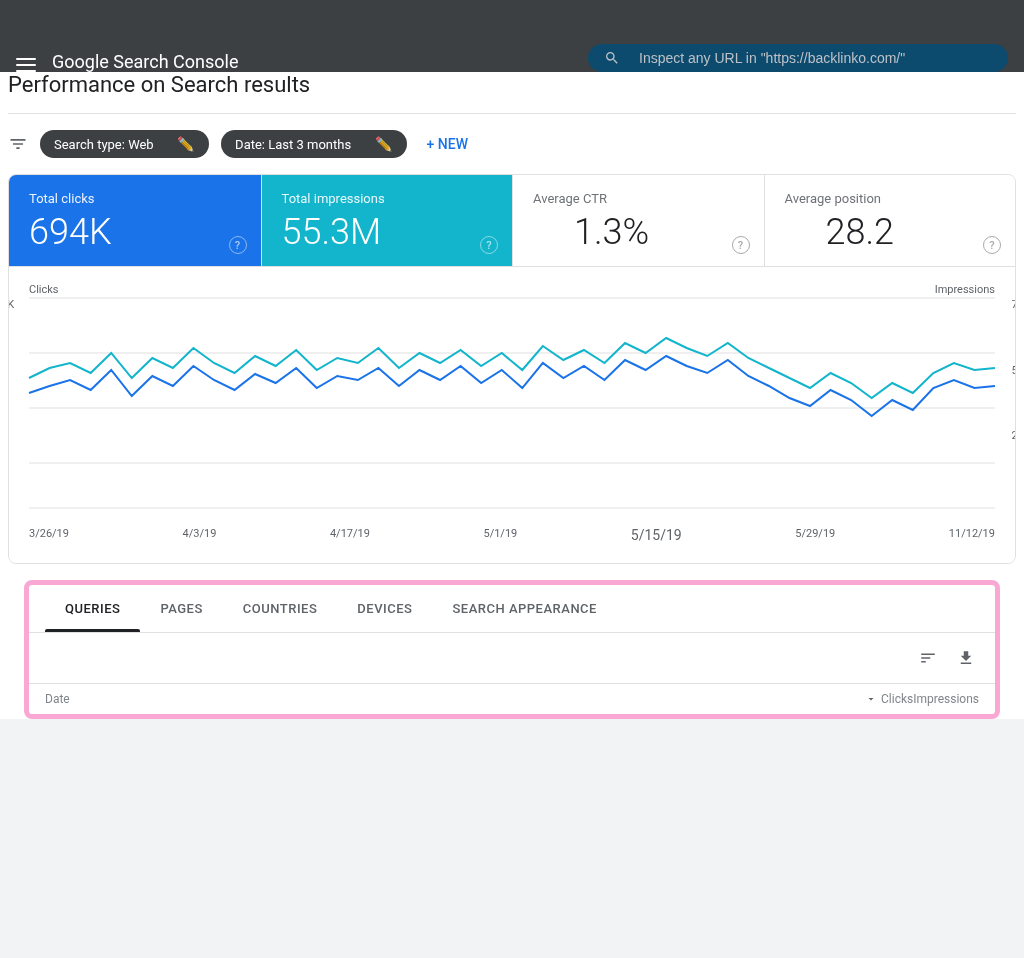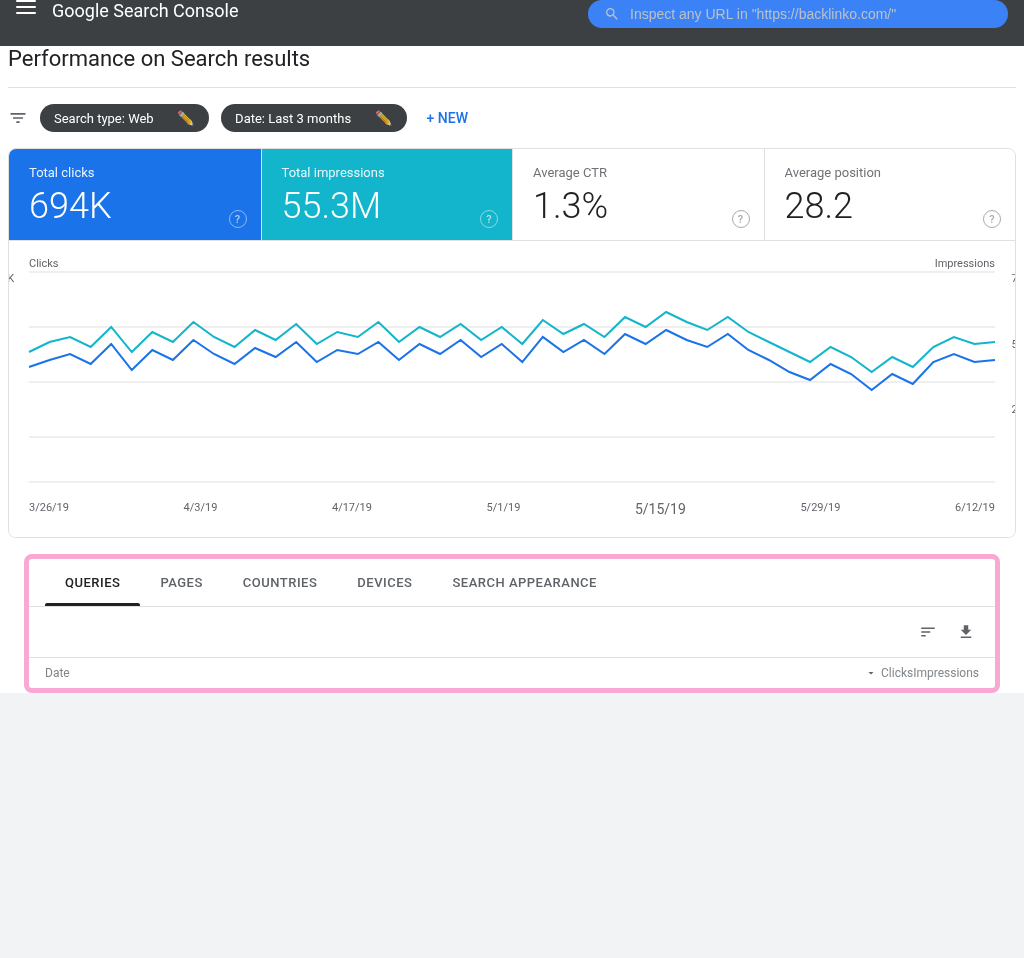--- a/index.html
+++ b/index.html
@@ -7,23 +7,23 @@
       font-family: 'Roboto', Arial, sans-serif;
       background: #f1f3f4;
       color: #202124;
       font-size: 14px;
     }
 
     
     .top-nav {
       background: #3c4043;
       display: flex;
-      align-items: flex-start;
+      align-items: flex-end;
       padding: 0 16px;
-      height: 46px;
+      height: 72px;
       gap: 16px;
     }
     .hamburger-icon {
       display: flex;
       flex-direction: column;
       gap: 4px;
       cursor: pointer;
     }
     .hamburger-icon span {
       display: block;
@@ -35,24 +35,24 @@
     .nav-logo {
       color: #fff;
       font-size: 18px;
       font-weight: 400;
       white-space: nowrap;
     }
     .search-bar {
       margin-left: auto;
       display: flex;
       align-items: center;
-      background: #3b82f6;
+      background: #0c4a6e;
       border-radius: 24px;
       padding: 6px 16px;
-      gap: 10px;
+      gap: 19px;
       width: 420px;
     }
     .search-bar svg {
       fill: #bdc1c6;
       flex-shrink: 0;
     }
     .search-bar input {
       background: transparent;
       border: none;
       outline: none;
@@ -150,20 +150,21 @@
     .metric-value {
       font-size: 36px;
       font-weight: 300;
       line-height: 1;
     }
     .metric-card.inactive .metric-label {
       color: #5f6368;
     }
     .metric-card.inactive .metric-value {
       color: #202124;
+      margin-left: 41px;
     }
     .help-icon {
       position: absolute;
       bottom: 12px;
       right: 14px;
       width: 18px;
       height: 18px;
       border-radius: 50%;
       border: 1.5px solid;
       display: flex;
@@ -401,21 +402,21 @@
 
           </div>
 
           <div style="display:flex; justify-content:space-between; margin-top:6px; padding: 0 0;">
             <span style="font-size:11px; color:#5f6368;">3/26/19</span>
             <span style="font-size:11px; color:#5f6368;">4/3/19</span>
             <span style="font-size:11px; color:#5f6368;">4/17/19</span>
             <span style="font-size:11px; color:#5f6368;">5/1/19</span>
             <span style="font-size:14px; color:#5f6368;">5/15/19</span>
             <span style="font-size:11px; color:#5f6368;">5/29/19</span>
-            <span style="font-size:11px; color:#5f6368;">6/12/19</span>
+            <span style="font-size:11px; color:#5f6368;">11/12/19</span>
           </div>
         </div>
       </div>
     </div>
 
     <div class="bottom-section">
       <div class="tabs-bar">
         <div class="tab-item active">
           <span>QUERIES</span>
         </div>

